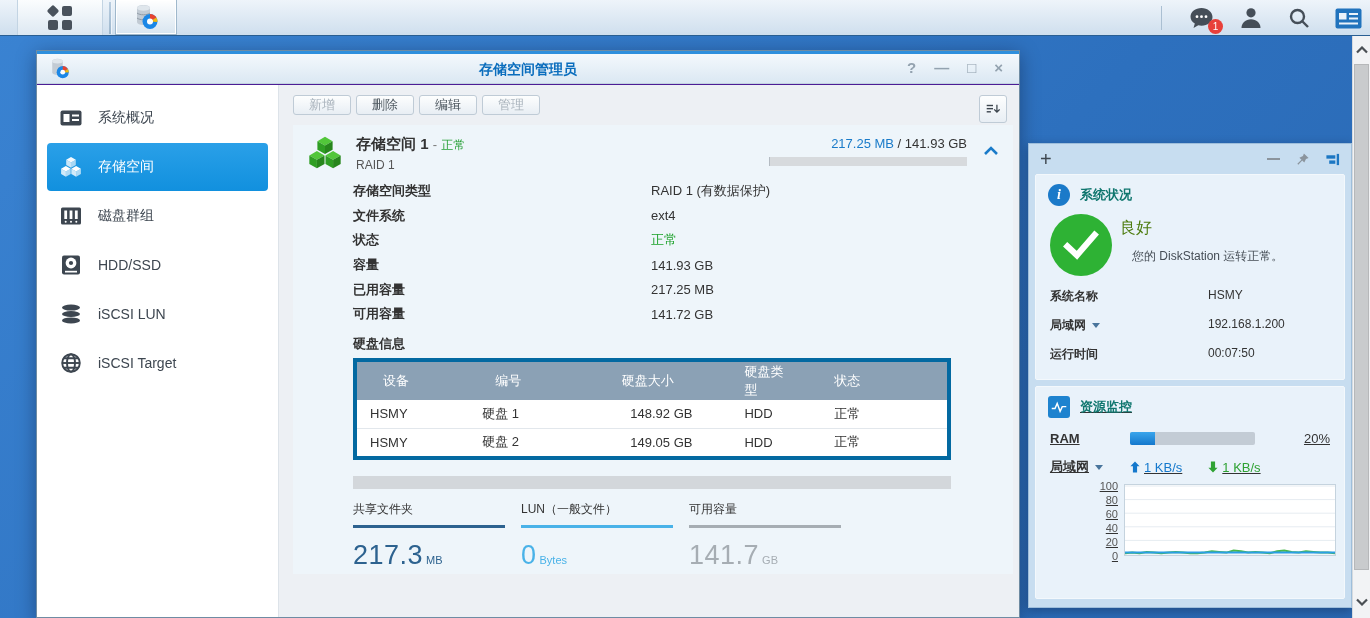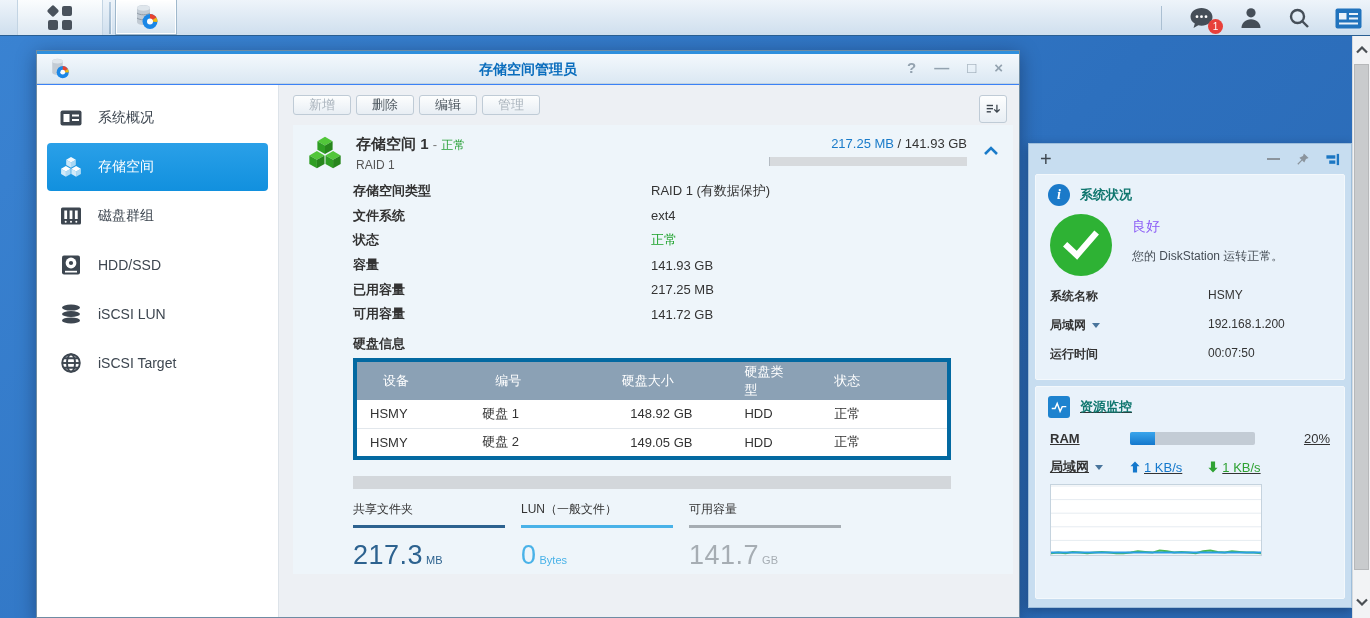--- a/index.html
+++ b/index.html
@@ -24,21 +24,21 @@
   #btn-sm { left:115px; width:62px; background:linear-gradient(#ffffff,#d8e5f0);
     border:1px solid #9fb8cc; border-top:none; box-shadow:inset 0 0 0 1px #fff; }
   .tray { position:absolute; right:8px; top:0; height:36px; display:flex; align-items:center; gap:24px; }
   .tray-divider { width:1px; height:24px; background:#aabfd2; margin-right:2px; }
   .tray-ic { position:relative; cursor:pointer; display:flex; align-items:center; }
   .badge { position:absolute; right:-8px; bottom:-4px; width:15px; height:15px; border-radius:50%;
     background:#e8403a; color:#fff; font-size:10px; display:flex; align-items:center; justify-content:center; }
 
   
   .window { position:absolute; left:36px; top:50px; width:984px; height:568px;
-    background:#3b82f6; border:1px solid #6f8ca3; box-shadow:0 4px 18px rgba(0,0,20,.35); }
+    background:#4c1d95; border:1px solid #6f8ca3; box-shadow:0 4px 18px rgba(0,0,20,.35); }
   .titlebar { position:relative; height:33px; background:linear-gradient(#f6fafd,#dbe8f3);
     border-bottom:1px solid #c3d3e0; box-shadow:inset 0 3px 0 #2e8fdd; }
   .win-icon { position:absolute; left:12px; top:7px; }
   .title { position:absolute; left:0; right:0; top:0; height:33px; line-height:36px; text-align:center;
     color:#0a6dbd; font-size:14px; font-weight:bold; }
   .win-ctls { position:absolute; right:16px; top:0; height:33px; display:flex; align-items:center; gap:18px; }
   .win-ctl { color:#93a2af; font-size:15px; font-weight:bold; cursor:pointer; line-height:1; }
   .win-body { position:absolute; left:0; right:0; top:34px; bottom:0; display:flex; }
 
   
@@ -111,21 +111,21 @@
   .c-head { display:flex; align-items:center; gap:10px; padding:9px 12px 0; }
   .c-title { font-weight:bold; font-size:13px; color:#0f766e; }
   .info-badge { width:22px; height:22px; border-radius:50%; background:#1b7ac9; color:#fff;
     display:flex; align-items:center; justify-content:center;
     font:italic bold 14px "Liberation Serif", serif; }
   .pulse-badge { width:22px; height:22px; border-radius:3px; background:#1e83cf;
     display:flex; align-items:center; justify-content:center; }
   .h-body { position:relative; height:168px; }
   .ok-circle { position:absolute; left:14px; top:8px; width:62px; height:62px; border-radius:50%;
     background:#2eb234; display:flex; align-items:center; justify-content:center; }
-  .ok-status { position:absolute; left:96px; top:12px; font-size:14px; color:#8b5cf6; }
+  .ok-status { position:absolute; left:84px; top:12px; font-size:16px; color:#4d7c0f; }
   .ok-msg { position:absolute; left:96px; top:42px; font-size:12px; color:#454d55; }
   .h-rows { position:absolute; left:14px; right:8px; top:82px; }
   .h-row { display:flex; align-items:flex-start; height:29px; font-size:12px; }
   .h-label { width:158px; font-weight:bold; display:flex; align-items:center; gap:6px; }
   .caret { width:0; height:0; border-left:4px solid transparent; border-right:4px solid transparent;
     border-top:5px solid #49759c; display:inline-block; }
 
   .meters { margin-top:8px; }
   .meter-row { display:flex; align-items:center; height:25px; padding:0 14px; font-size:13px; }
   .m-label { width:80px; font-weight:bold; }
@@ -540,20 +540,28 @@
         <span>1 KB/s</span>
       </span>
       <span class="net-down">
         <svg width="10" height="12" viewBox="0 0 12 13" fill="#2fa233">
             <path d="M6 13L.5 7.5h3V0h5v7.5h3z"></path>
           </svg>
         <span>1 KB/s</span>
       </span>
     </div>
     <div class="chart-row">
+      <div class="y-labels" id="y-labels">
+          <div class="y-tick">100</div>
+          <div class="y-tick">80</div>
+          <div class="y-tick">60</div>
+          <div class="y-tick">40</div>
+          <div class="y-tick">20</div>
+          <div class="y-tick">0</div>
+        </div>
       <div class="chart-box" id="chart-box">
           <svg width="210" height="70" viewBox="0 0 210 70">
             <line x1="0" y1="1.0" x2="210" y2="1.0" stroke="#e6ecf1" stroke-width="1"></line>
             <line x1="0" y1="14.6" x2="210" y2="14.6" stroke="#e6ecf1" stroke-width="1"></line>
             <line x1="0" y1="28.2" x2="210" y2="28.2" stroke="#e6ecf1" stroke-width="1"></line>
             <line x1="0" y1="41.8" x2="210" y2="41.8" stroke="#e6ecf1" stroke-width="1"></line>
             <line x1="0" y1="55.4" x2="210" y2="55.4" stroke="#e6ecf1" stroke-width="1"></line>
             <line x1="0" y1="69.0" x2="210" y2="69.0" stroke="#e6ecf1" stroke-width="1"></line>
             <polyline points="0.0,68.3 7.2,67.6 14.5,68.3 21.7,67.0 29.0,67.6 36.2,68.3 43.4,67.6 50.7,67.0 57.9,67.6 65.2,68.3 72.4,68.3 79.7,67.6 86.9,66.3 94.1,67.0 101.4,67.6 108.6,65.6 115.9,66.3 123.1,67.6 130.3,67.0 137.6,67.6 144.8,68.3 152.1,66.3 159.3,65.6 166.6,67.0 173.8,67.6 181.0,66.3 188.3,67.0 195.5,67.6 202.8,67.6 210.0,68.3" fill="none" stroke="#49b84a" stroke-width="2"></polyline>
             <polyline points="0.0,67.6 7.2,67.6 14.5,67.6 21.7,67.6 29.0,67.6 36.2,67.6 43.4,67.6 50.7,67.6 57.9,67.6 65.2,67.6 72.4,67.6 79.7,67.6 86.9,67.6 94.1,67.6 101.4,67.6 108.6,67.6 115.9,67.6 123.1,67.6 130.3,67.6 137.6,67.6 144.8,67.6 152.1,67.6 159.3,67.6 166.6,67.6 173.8,67.6 181.0,67.6 188.3,67.6 195.5,67.6 202.8,67.6 210.0,67.6" fill="none" stroke="#2b9fe6" stroke-width="2"></polyline>

